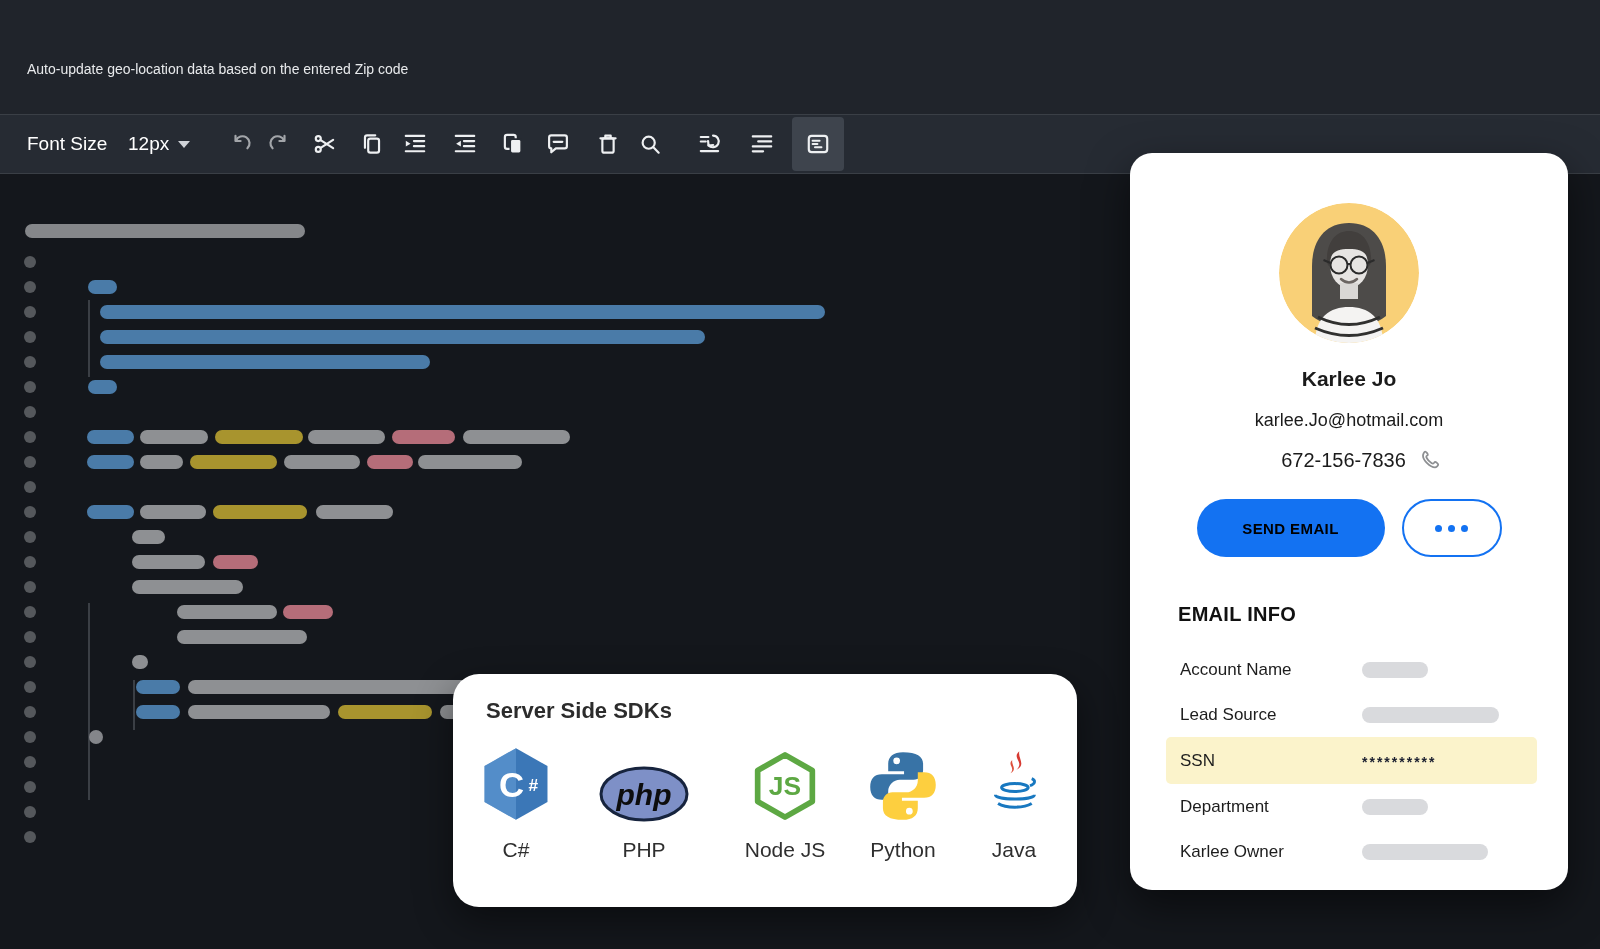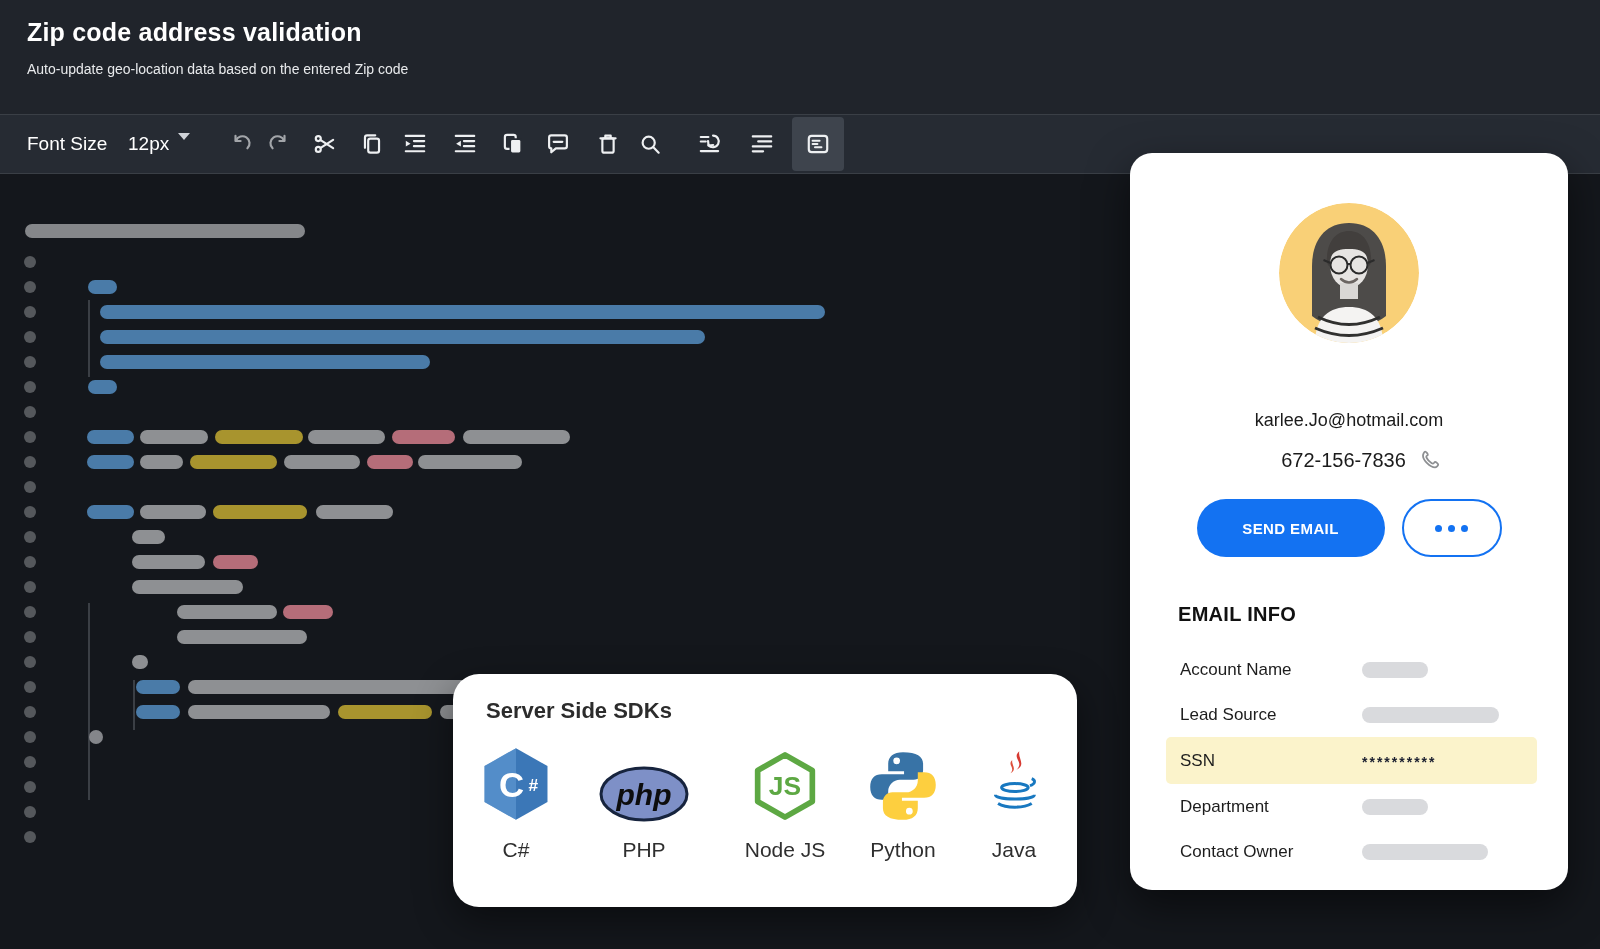--- a/index.html
+++ b/index.html
@@ -8,21 +8,21 @@
 
   
   .hdr{position:absolute;left:0;top:0;width:1600px;height:114px;background:#20242b;z-index:1;}
   .hdr h1{margin:0;position:absolute;left:27px;top:18px;font-size:25px;font-weight:bold;color:#ffffff;letter-spacing:.2px;}
   .hdr p{margin:0;position:absolute;left:27px;top:61px;font-size:14px;color:#e8eaec;}
 
   
   .toolbar{position:absolute;left:0;top:114px;width:1600px;height:60px;background:#262b33;
            border-top:1px solid #3a3f46;border-bottom:1px solid #3a3f46;z-index:2;}
   .fs-label{position:absolute;left:27px;top:50%;transform:translateY(-50%);color:#fff;font-size:19px;}
-  .fs-select{position:absolute;left:128px;top:50%;transform:translateY(-50%);display:flex;align-items:flex-start;gap:9px;color:#fff;font-size:19px;cursor:pointer;}
+  .fs-select{position:absolute;left:128px;top:50%;transform:translateY(-50%);display:flex;align-items:center;gap:9px;color:#fff;font-size:19px;cursor:pointer;}
   .fs-select .caret{width:0;height:0;border-left:6px solid transparent;border-right:6px solid transparent;border-top:7px solid #cfd3d8;display:inline-block;}
   .tb-btn{position:absolute;top:50%;transform:translateY(-50%);width:36px;height:40px;display:flex;align-items:center;justify-content:center;cursor:pointer;border-radius:4px;}
   .tb-btn svg{width:26px;height:26px;}
   .tb-btn.dim svg{opacity:.62;}
   .tb-btn.active{width:52px;height:54px;background:#3e444d;}
 
   
   .editor{position:absolute;left:0;top:175px;width:1600px;height:774px;background:#14171c;z-index:1;}
   .pill{position:absolute;height:14px;border-radius:7px;}
   .gdot{position:absolute;width:12px;height:12px;border-radius:50%;background:#55585c;}
@@ -41,40 +41,39 @@
   
   .contact-card{position:absolute;left:1130px;top:153px;width:438px;height:737px;background:#ffffff;border-radius:22px;
                 box-shadow:0 16px 42px rgba(0,0,0,.5);z-index:5;}
   .avatar{position:absolute;left:50%;top:50px;transform:translateX(-50%);width:140px;height:140px;border-radius:50%;overflow:hidden;}
   .c-name{position:absolute;left:0;top:214px;width:100%;text-align:center;font-size:21px;font-weight:bold;color:#1b1b1b;}
   .c-email{position:absolute;left:0;top:257px;width:100%;text-align:center;font-size:18px;color:#1b1b1b;cursor:pointer;}
   .c-phone-row{position:absolute;left:0;top:295px;width:100%;display:flex;align-items:center;justify-content:center;gap:12px;padding-left:25px;}
   .c-phone-row .num{font-size:20px;color:#1b1b1b;}
   .phone-icon svg{width:24px;height:24px;display:block;}
   .c-actions{position:absolute;left:0;top:346px;width:100%;display:flex;justify-content:center;gap:17px;}
-  .btn-send{width:188px;height:58px;border:none;border-radius:29px;background:#1372f2;color:#ffffff;
+  .btn-send{width:188px;height:58px;border:none;border-radius:29px;background:#1372f2;color:#000000;
             font-size:15px;font-weight:bold;letter-spacing:.4px;cursor:pointer;}
   .btn-more{width:100px;height:58px;border:2px solid #1372f2;border-radius:29px;background:#fff;cursor:pointer;
             display:flex;align-items:center;justify-content:center;gap:6px;}
   .btn-more i{width:7px;height:7px;border-radius:50%;background:#1372f2;display:inline-block;}
   .oi-title{position:absolute;left:48px;top:450px;font-size:20px;font-weight:bold;color:#111;letter-spacing:.3px;}
   .oi-row{position:absolute;left:0;width:100%;height:45px;}
   .oi-row .lab{position:absolute;left:50px;top:50%;transform:translateY(-50%);font-size:17px;color:#1d1d1d;}
   .oi-row .ph{position:absolute;left:232px;top:50%;transform:translateY(-50%);height:16px;border-radius:8px;background:#d9dadd;}
   .oi-row.hi{left:36px;width:371px;height:47px;background:#fbf3cb;border-radius:5px;}
   .oi-row.hi .lab{left:14px;}
   .oi-row.hi .val{position:absolute;left:196px;top:50%;transform:translateY(-46%);font-size:14px;font-weight:bold;letter-spacing:2px;color:#1c2030;}
 </style>
 </head>
 <body>
 
 <div class="stage">
 
   <header class="hdr">
-    <h1>Zip code address validation</h1>
     <p>Auto-update geo-location data based on the entered Zip code</p>
   </header>
 
   <div class="toolbar">
     <span class="fs-label">Font Size</span>
     <div class="fs-select">
       <span>12px</span>
       <span class="caret"></span>
     </div>
     <div id="tb-buttons">
@@ -300,20 +299,21 @@
           <path d="M36 140 c0-26 15-36 34-36 s34 10 34 36 z" fill="#f4f3f2"></path>
           <path d="M39 114 q31 15 62 0 M36 125 q34 15 68 0 M35 136 q35 15 70 0" stroke="#30302f" stroke-width="3" fill="none"></path>
           <path d="M48 54 c1-17 10-26 22-26 s21 9 22 26 c1 7-2 9-2 9 0-13-7-17-20-17 s-20 4-20 17 c0 0-3-2-2-9 z" fill="#423f3d"></path>
           <circle cx="60" cy="62" r="8.5" fill="none" stroke="#2b2b2b" stroke-width="2"></circle>
           <circle cx="80" cy="62" r="8.5" fill="none" stroke="#2b2b2b" stroke-width="2"></circle>
           <path d="M68.5 61 h3 M51.5 60 l-7-3 M88.5 60 l7-3" stroke="#2b2b2b" stroke-width="2" fill="none"></path>
           <path d="M62 76 q8 7 16 0" stroke="#6b6562" stroke-width="2.5" fill="none" stroke-linecap="round"></path>
         </g>
       </svg>
     </div>
+    <div class="c-name">Karlee Jo</div>
     <div class="c-email">karlee.Jo@hotmail.com</div>
     <div class="c-phone-row">
       <span class="num">672-156-7836</span>
       <span class="phone-icon">
         <svg viewBox="0 0 24 24">
             <path d="M7.2 3.6c.9 0 2.8 2.3 2.6 3.2-.1.6-1.1 1-1.5 1.7-.3.7 1.5 3.4 2.6 4.4 1 1 3.7 2.9 4.4 2.6.7-.4 1.1-1.4 1.7-1.5.9-.2 3.2 1.7 3.2 2.6 0 1-1.8 2.8-3.2 2.8-2.5 0-5.7-2-7.9-4.2S5 10.3 5 7.8c0-1.4 1.2-4.2 2.2-4.2z" fill="none" stroke="#8d8f92" stroke-width="1.8"></path>
           </svg>
       </span>
     </div>
     <div class="c-actions">
@@ -336,19 +336,19 @@
         </div>
         <div class="oi-row hi" style="top: 584px;">
           <span class="lab">SSN</span>
           <span class="val">**********</span>
         </div>
         <div class="oi-row" style="top: 631px;">
           <span class="lab">Department</span>
           <span class="ph" style="width:66px"></span>
         </div>
         <div class="oi-row" style="top: 676px;">
-          <span class="lab">Contact Owner</span>
+          <span class="lab">Karlee Owner</span>
           <span class="ph" style="width:126px"></span>
         </div>
       </div>
   </div>
 
 </div>
 
 </body></html>

